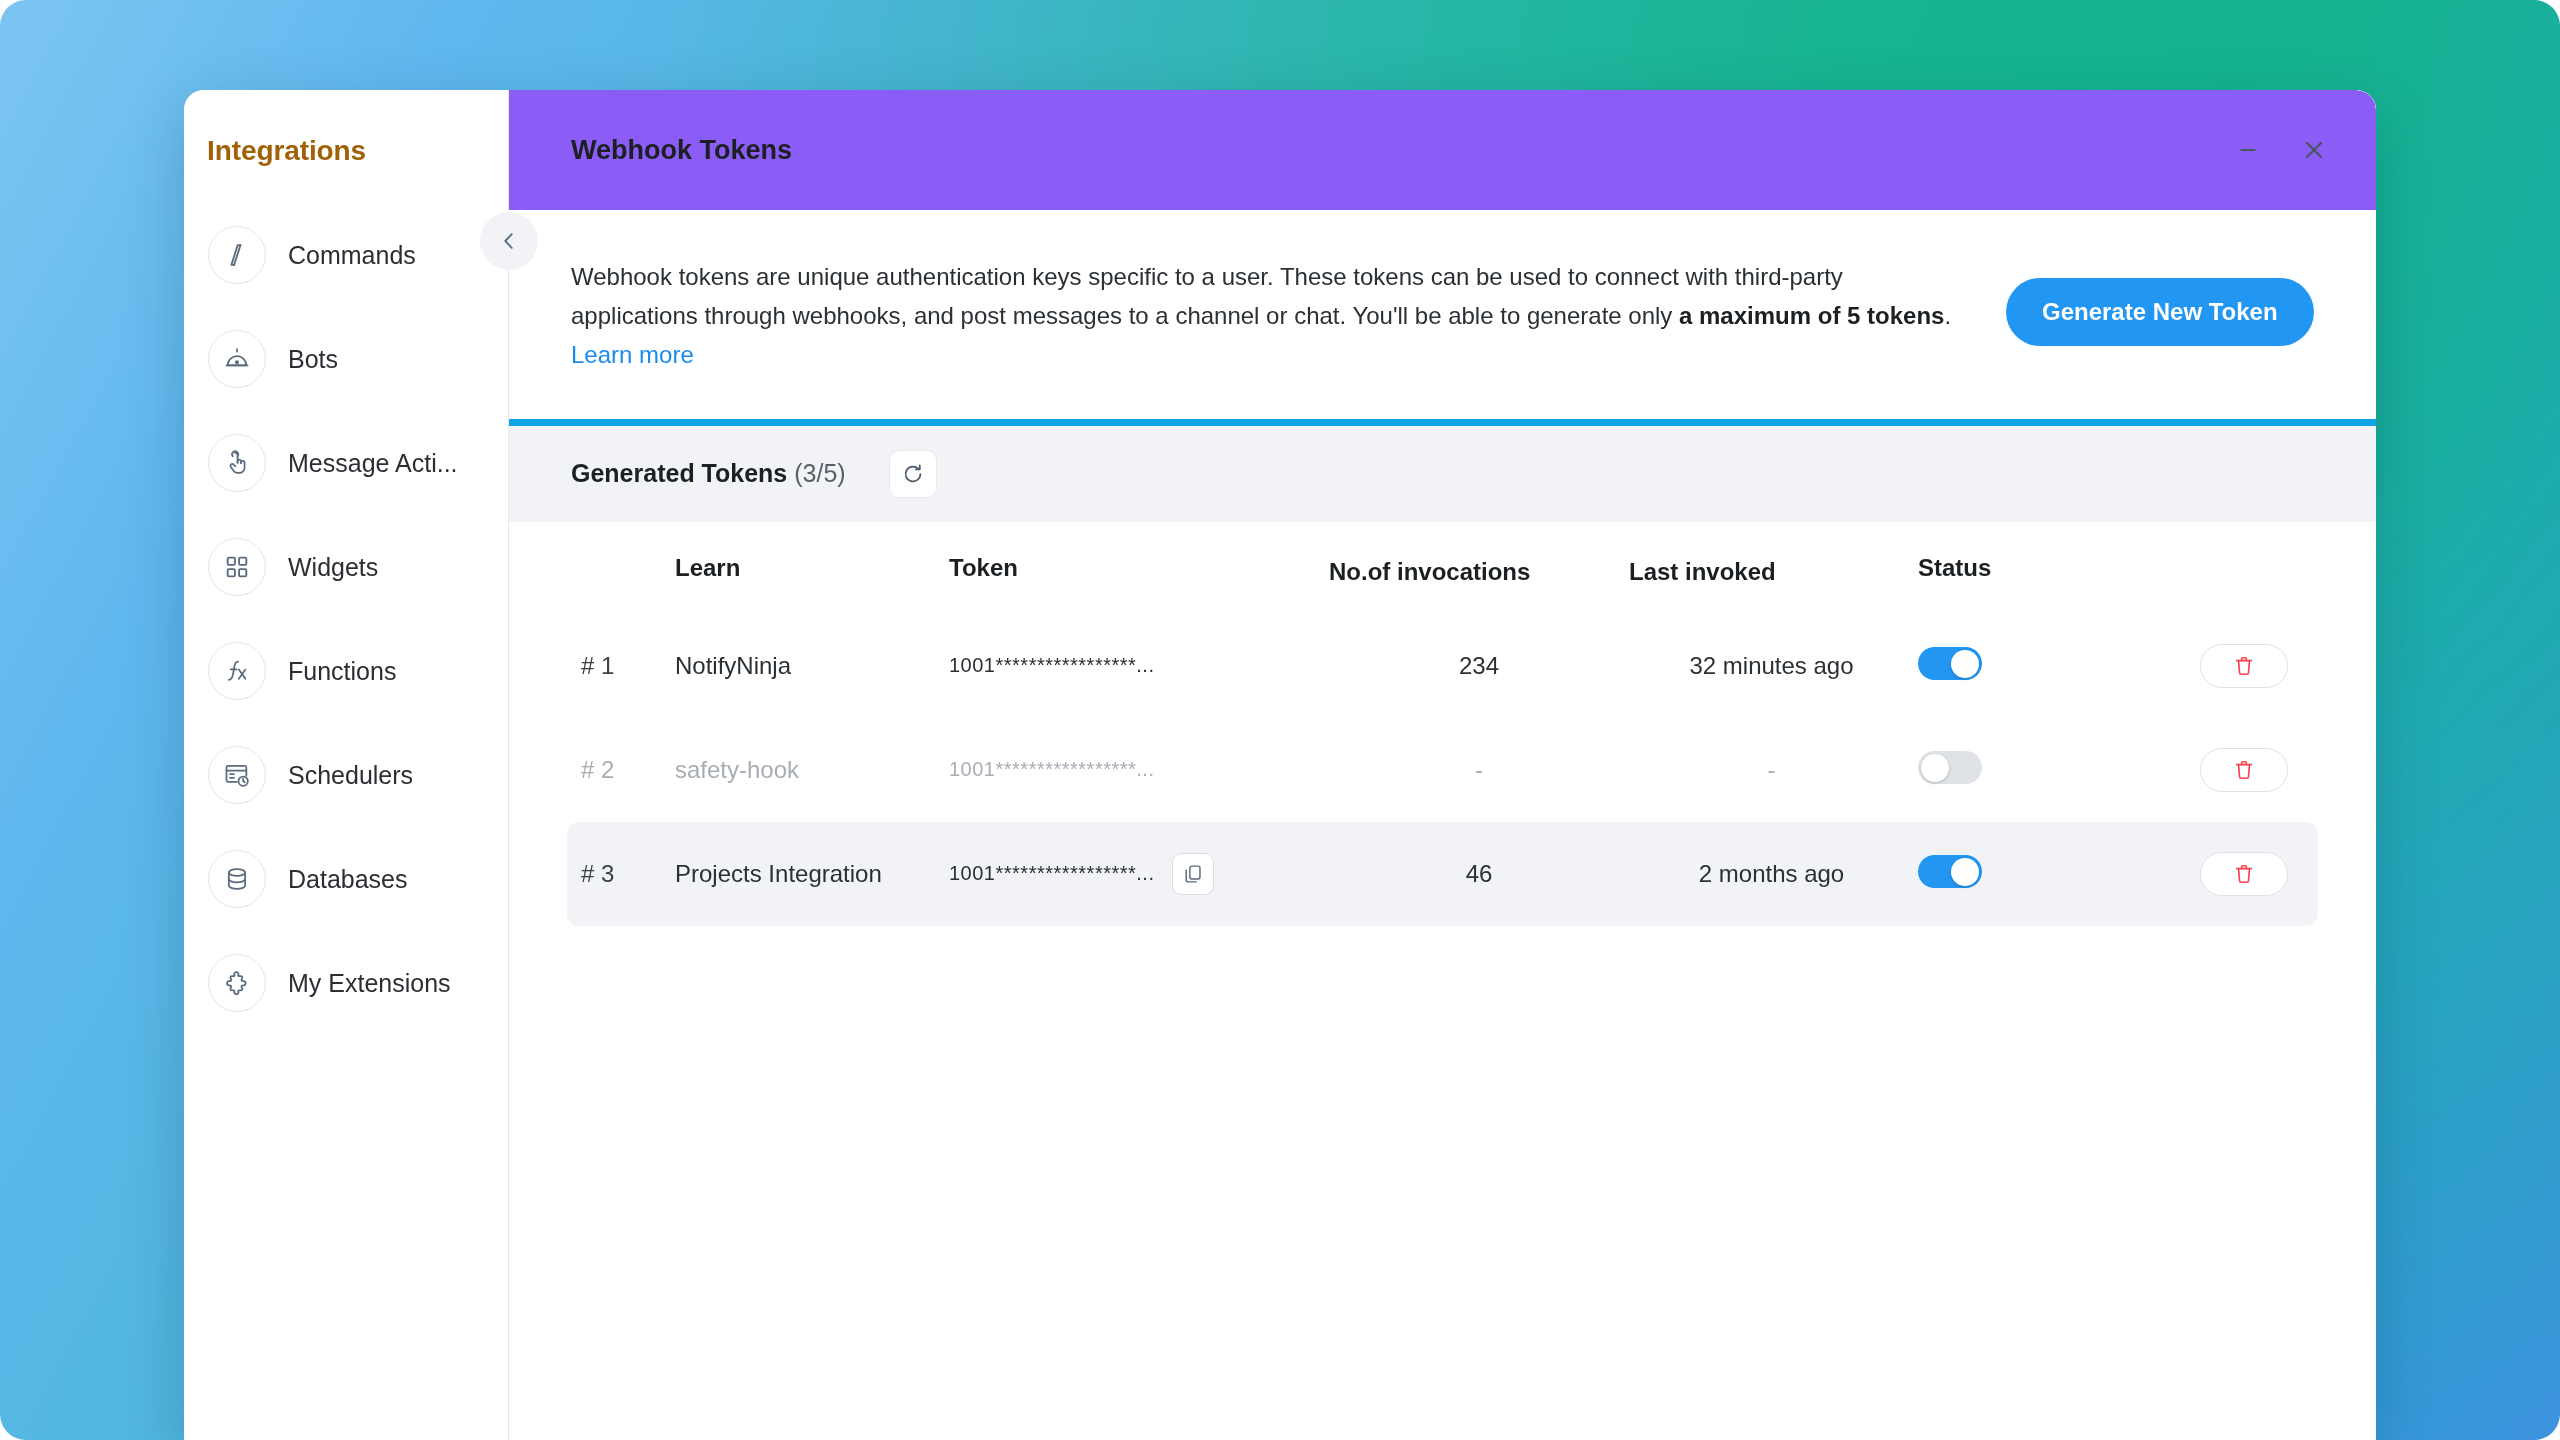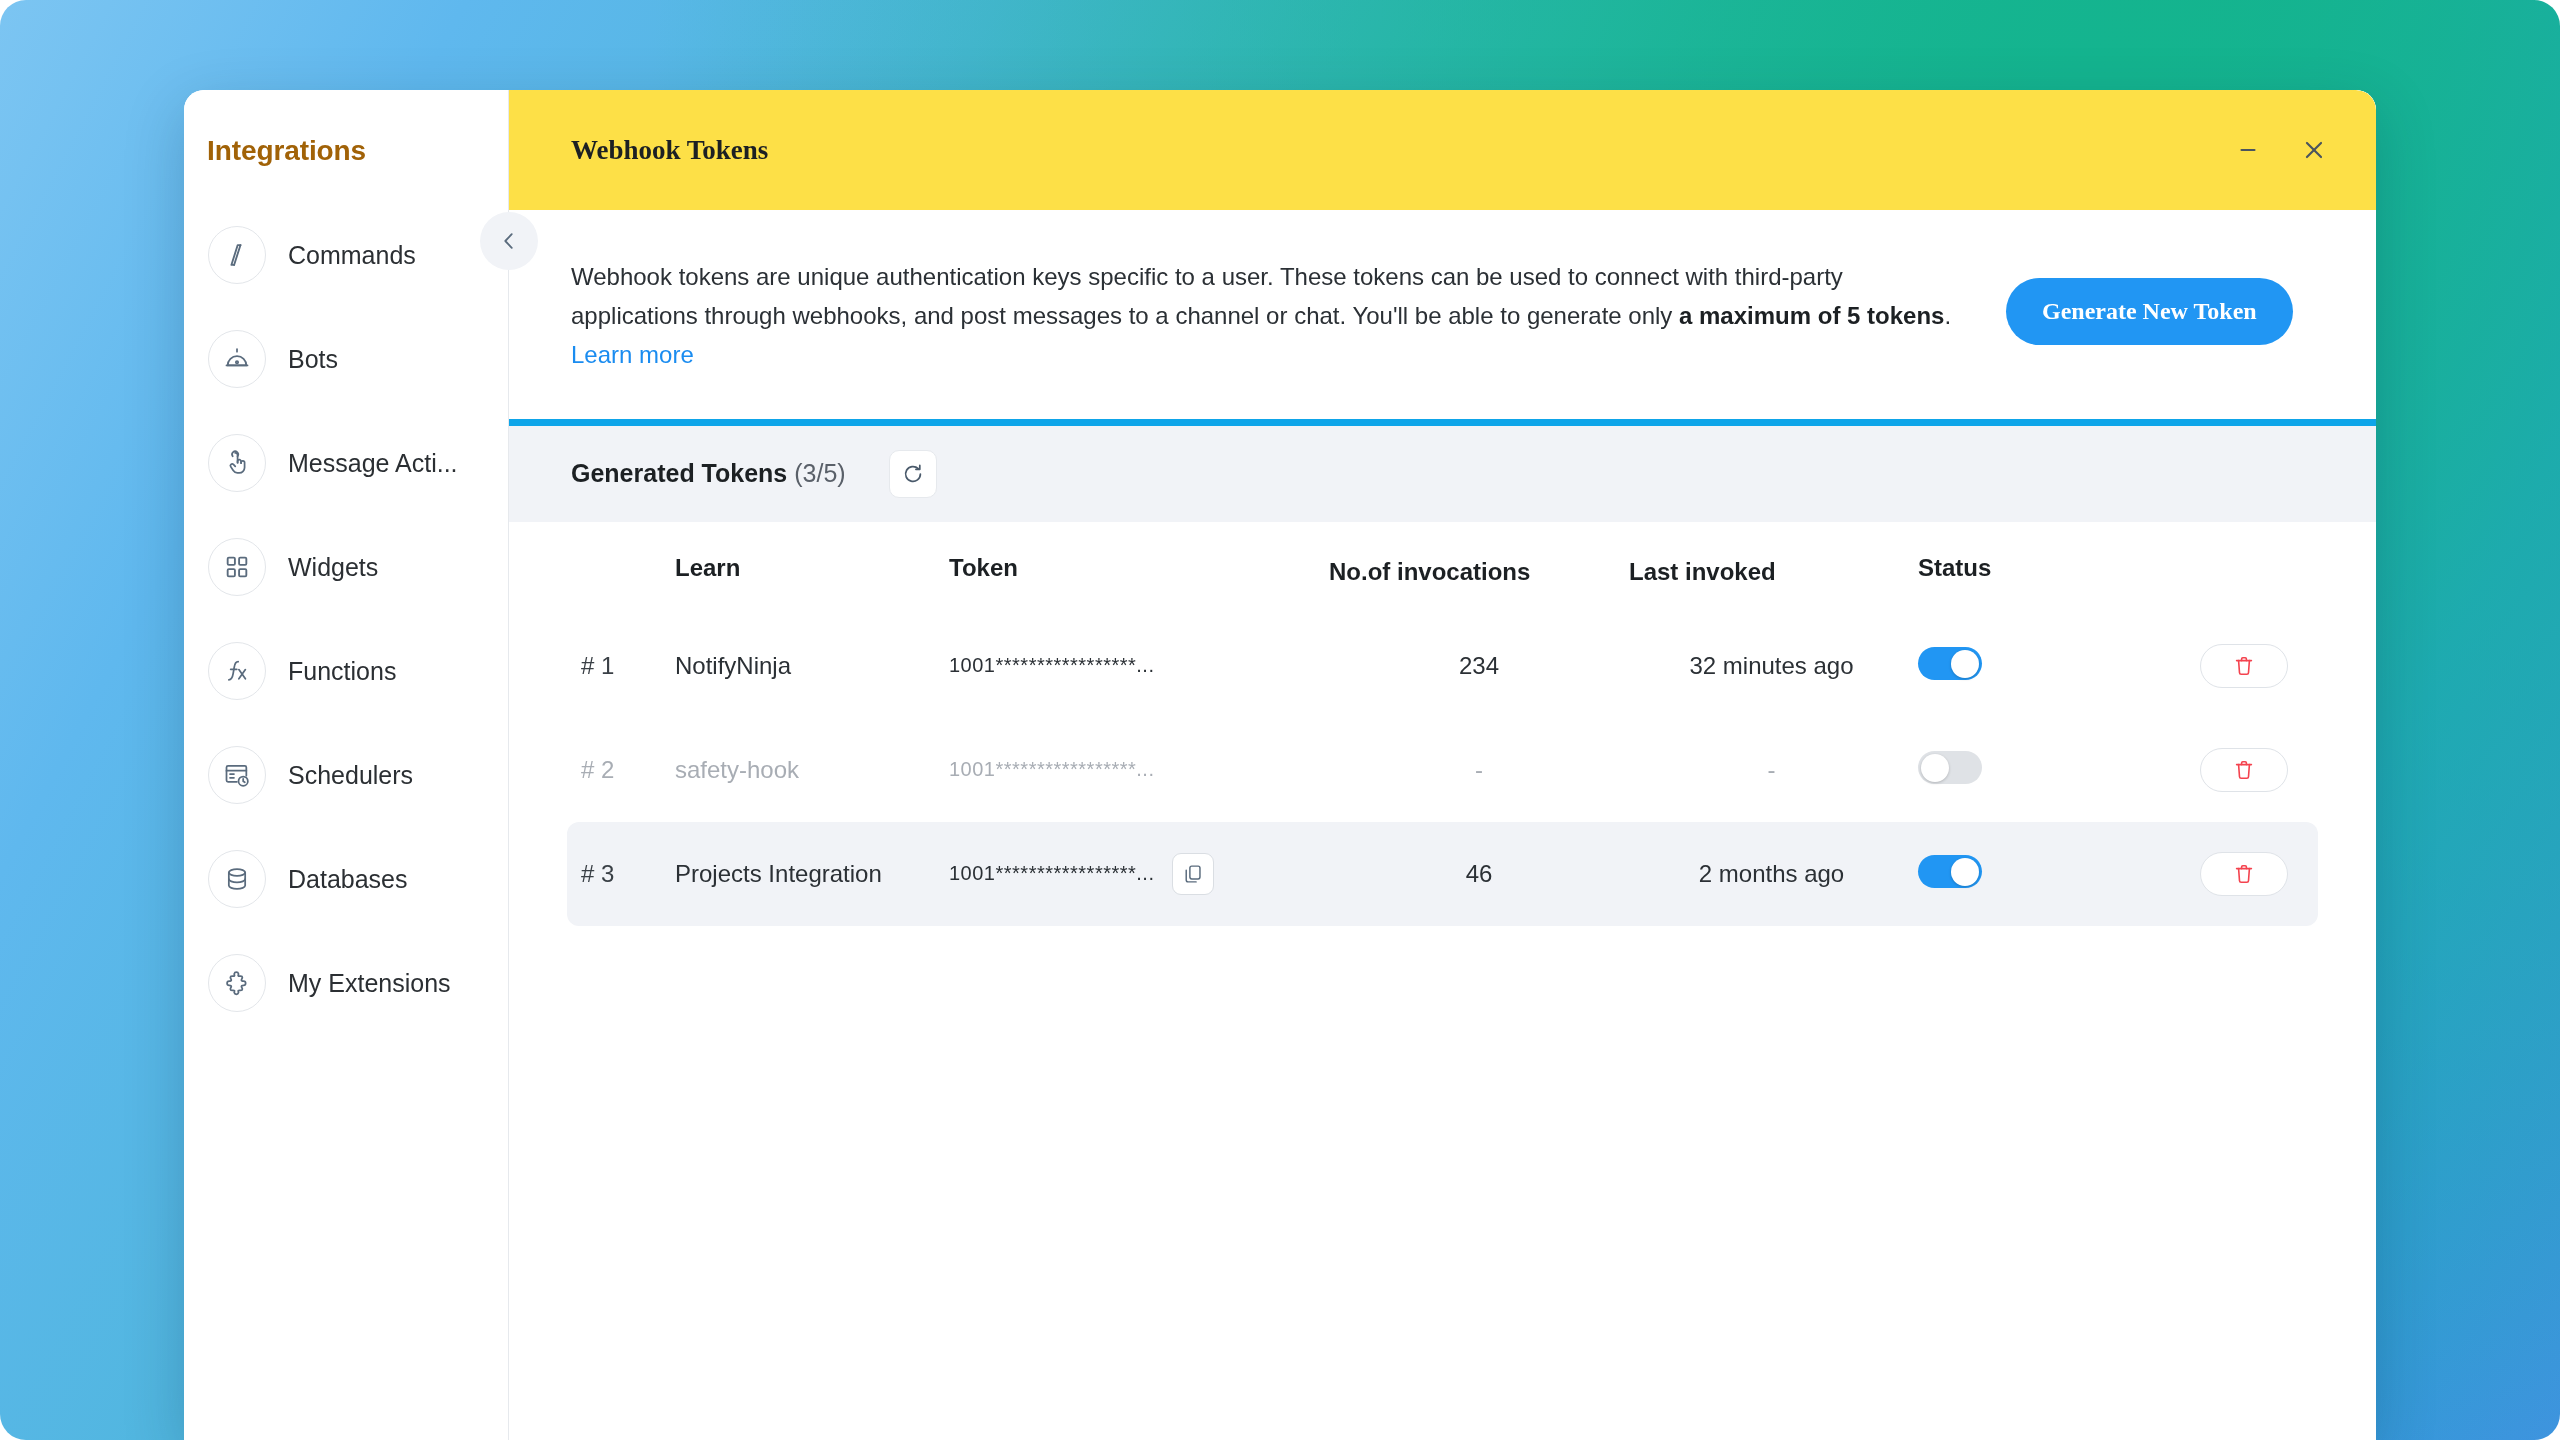--- a/index.html
+++ b/index.html
@@ -109,28 +109,27 @@
     flex: 1 1 auto;
     display: flex;
     flex-direction: column;
     background: #ffffff;
     min-width: 0;
   }
 
   #titlebar {
     height: 120px;
     flex: 0 0 120px;
-    background: #fde047;
+    background: #8b5cf6;
     display: flex;
     align-items: center;
     padding-left: 62px;
     padding-right: 30px;
     position: relative;
     border-top-right-radius: 20px;
-    font-family: Liberation Serif, serif;
   }
 
   #panel-title {
     font-size: 27px;
     font-weight: bold;
     color: #1c2023;
   }
 
   #win-controls {
     position: absolute;
@@ -167,21 +166,21 @@
   }
   #desc-text b { font-weight: bold; color: #1c2023; }
   #desc-text a { color: #1a8cf0; text-decoration: none; cursor: pointer; }
 
   #generate-btn {
     flex: 0 0 auto;
     background: #2196f3;
     color: #fff;
     border: none;
     border-radius: 999px;
-    font-family: Liberation Serif, serif;
+    font-family: Liberation Sans, sans-serif;
     font-size: 24px;
     font-weight: bold;
     padding: 20px 36px;
     cursor: pointer;
     margin-top: 20px;
     white-space: nowrap;
   }
 
   
   #tokens-bar {

